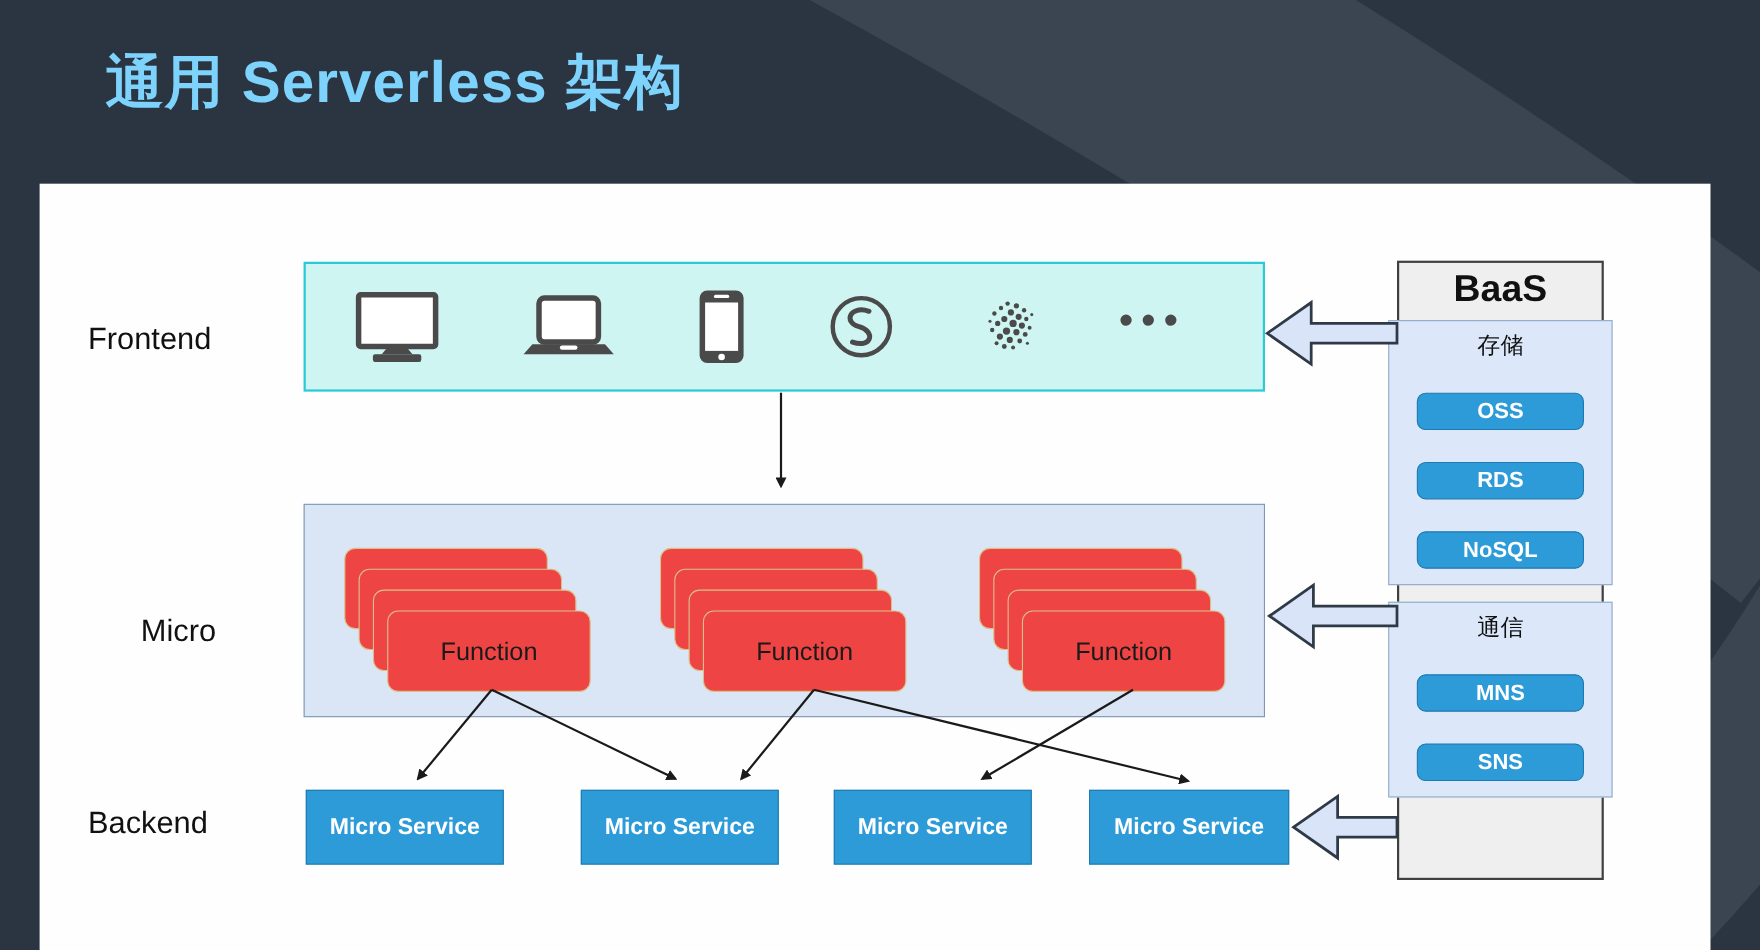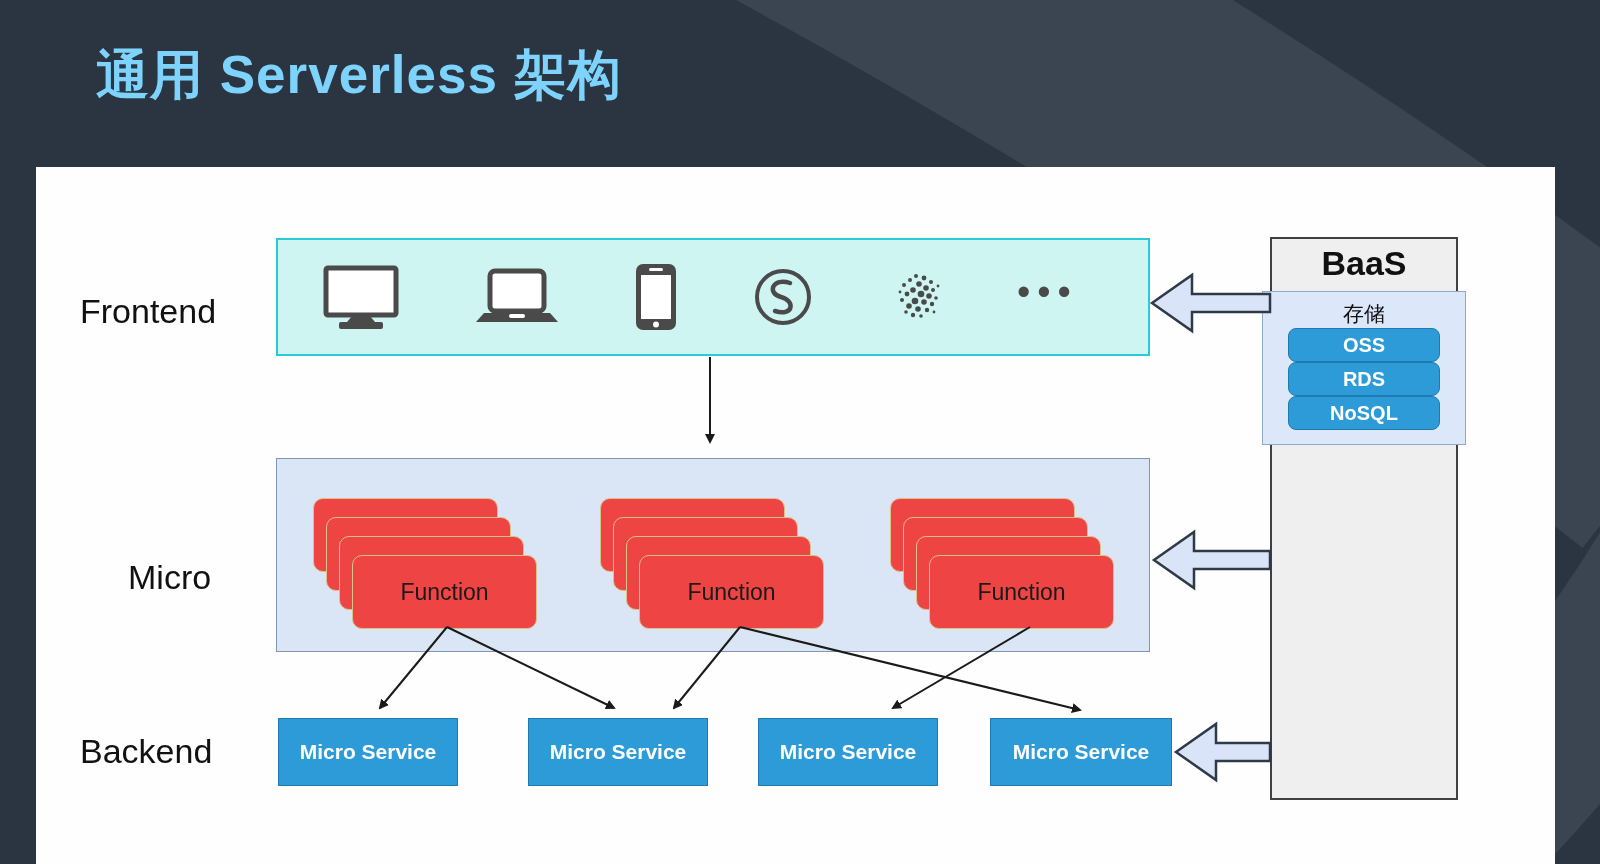--- a/index.html
+++ b/index.html
@@ -12,21 +12,21 @@
   .bg-arcs { position:absolute; inset:0; z-index:0; }
   .slide-title {
     position:absolute; left:96px; top:40px; z-index:3;
     font-size:53px; font-weight:bold; color:#7dd3fc; letter-spacing:1px;
   }
   .canvas {
     position:absolute; left:36px; top:167px; width:1519px; height:697px;
     background:#FEFEFE; z-index:1;
   }
   .row-label {
-    position:absolute; z-index:4; color:#111; font-size:34px;
+    position:absolute; z-index:4; color:#111; font-size:28px;
   }
   .lbl-frontend { left:80px;  top:292px; }
   .lbl-faas     { left:128px; top:558px; }
   .lbl-backend  { left:80px;  top:732px; }
 
   .frontend-box {
     position:absolute; left:276px; top:238px; width:874px; height:118px;
     background:#CEF5F2; border:2px solid #2ACBD6; z-index:2;
     display:flex; align-items:center; justify-content:space-between;
     padding:0 70px 0 44px;
@@ -60,21 +60,21 @@
   .baas-title { font-size:34px; font-weight:600; color:#111; margin-top:5px; }
   .baas-section {
     width:204px; background:#DCE8F9; border:1.5px solid #8FA8C8;
     display:flex; flex-direction:column; align-items:center; padding:6px 0 14px;
   }
   .sec-1 { margin-top:8px; }
   .sec-2 { margin-top:15px; }
   .sec-3 { margin-top:15px; }
   .baas-header { font-size:21px; color:#111; margin-top:2px; }
   .baas-btn {
-    width:152px; height:34px; margin-top:0; border-radius:8px;
+    width:152px; height:34px; margin-top:29px; border-radius:8px;
     background:#2D9BD8; border:1.5px solid #1E7AB0;
     display:flex; align-items:center; justify-content:center;
     color:#fff; font-size:20px; font-weight:bold;
   }
   .connector-layer { position:absolute; inset:0; z-index:5; pointer-events:none; }
 </style>
 </head>
 <body>
 
 <svg class="bg-arcs" width="1600" height="864" viewBox="0 0 1600 864">
@@ -183,20 +183,25 @@
 <div class="baas-panel">
   <div class="baas-title">BaaS</div>
 
   <div class="baas-section sec-1">
     <div class="baas-header">存储</div>
     <div class="baas-btn">OSS</div>
     <div class="baas-btn">RDS</div>
     <div class="baas-btn">NoSQL</div>
   </div>
 
+  <div class="baas-section sec-2">
+    <div class="baas-header">通信</div>
+    <div class="baas-btn">MNS</div>
+    <div class="baas-btn">SNS</div>
+  </div>
 
 </div>
 
 <svg class="connector-layer" width="1600" height="864" viewBox="0 0 1600 864">
   <defs>
     <marker id="ah" markerWidth="10" markerHeight="10" refX="8" refY="5" orient="auto" markerUnits="userSpaceOnUse">
       <path d="M0,0 L10,5 L0,10 z" fill="#1A1A1A"></path>
     </marker>
   </defs>
 

